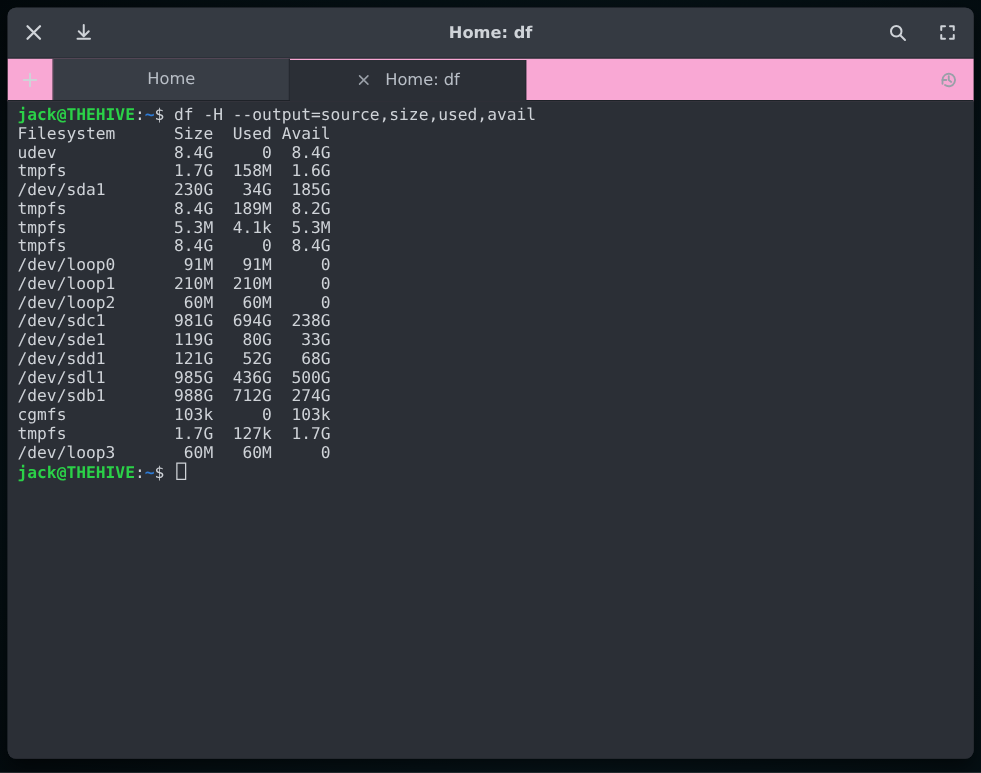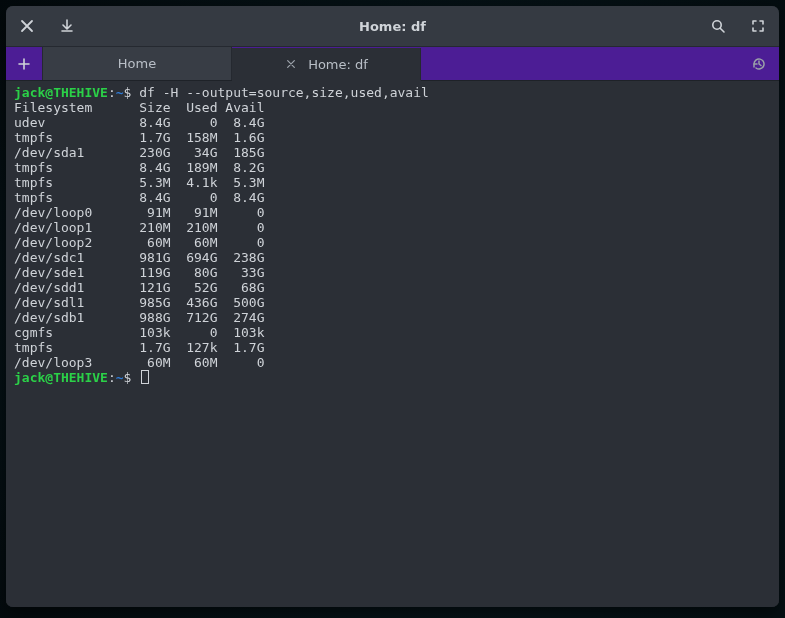--- a/index.html
+++ b/index.html
@@ -46,21 +46,21 @@
     width: 26px; height: 26px;
     display: inline-flex;
     align-items: center;
     justify-content: center;
     border-radius: 3px;
     color: #cfd3d8;
   }
   .tb-btn svg { width: 16px; height: 16px; }
   .tabbar {
     height: 33px;
-    background: #4c1d95;
+    background: #f9a8d4;
     border-bottom: 1px solid #1e2228;
     display: flex;
     align-items: stretch;
     font-family: "DejaVu Sans", "Segoe UI", sans-serif;
     font-size: 13px;
   }
   .newtab {
     width: 36px;
     display: flex;
     align-items: center;

